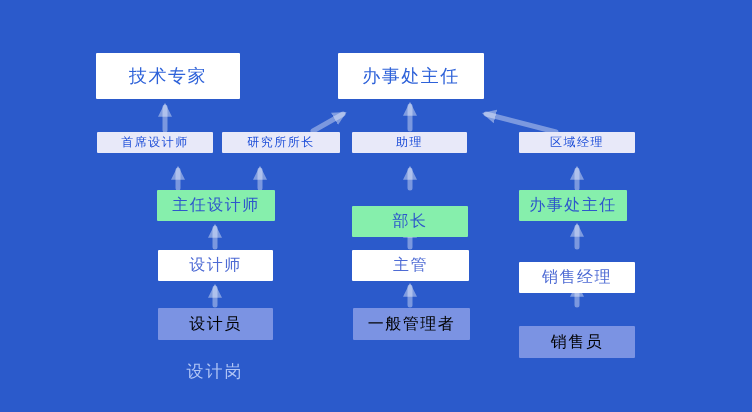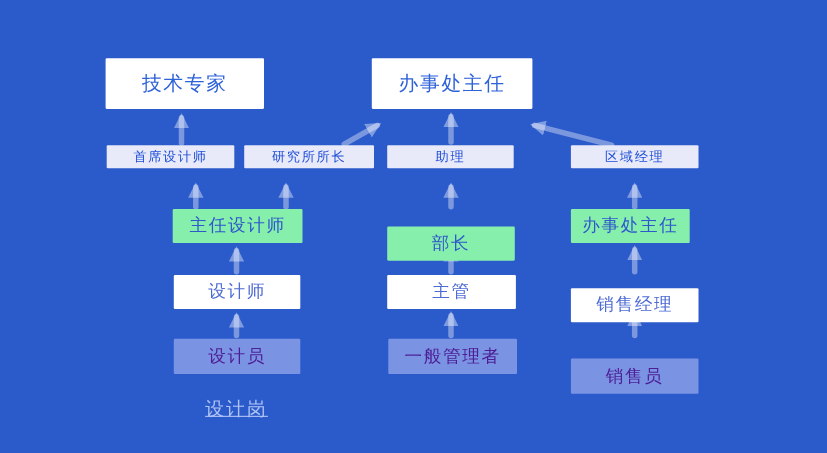--- a/index.html
+++ b/index.html
@@ -17,28 +17,27 @@
     position:absolute;
     display:flex;align-items:center;justify-content:center;
     letter-spacing:1.5px;
     white-space:nowrap;
     border-radius:1px;
   }
   .tier1{background:#ffffff;color:#2e62d9;font-size:18px;height:46px;}
   .tier2{background:#e8e9f9;color:#1d4ed8;font-size:12px;height:21px;}
   .tier3{background:#86efac;color:#2e58cb;font-size:16px;height:31px;}
   .tier4{background:#ffffff;color:#4e6bd4;font-size:16px;height:31px;}
-  .tier5{background:#7b93e3;color:#4c1d95;font-size:16px;height:32px;}
+  .tier5{background:#7b93e3;color:#000000;font-size:16px;height:32px;}
   .footer-label{
     position:absolute;
     top:358px;height:26px;width:120px;
     display:flex;align-items:center;justify-content:center;
     color:#b0c4f5;font-size:17px;letter-spacing:2px;
     white-space:nowrap;
-    text-decoration:underline;
   }
   svg.arrows{position:absolute;left:0;top:0;}
   .arrow{
     stroke:rgba(255,255,255,0.38);
     stroke-width:5;
     stroke-linecap:round;
   }
 </style>
 </head>
 <body>

